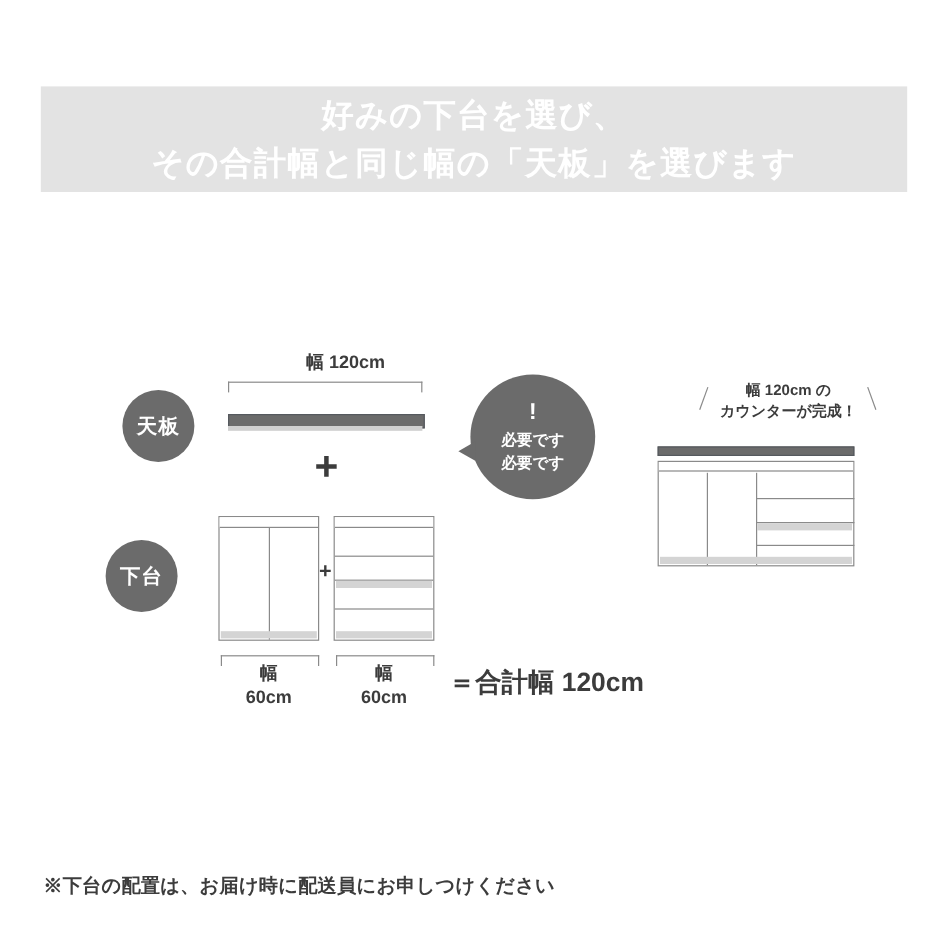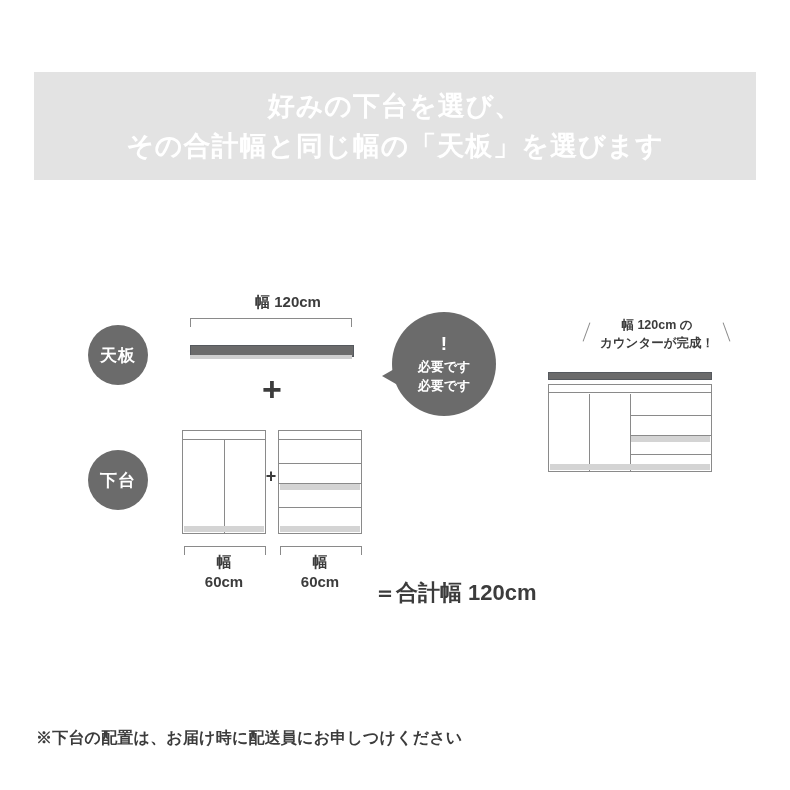--- a/index.html
+++ b/index.html
@@ -20,21 +20,21 @@
     height: 790px;
     background: #ffffff;
   }
 
   
   .banner {
     position: absolute;
     left: 34px;
     top: 72px;
     width: 722px;
-    height: 108px;
+    height: 88px;
     background: #e3e3e3;
     display: flex;
     flex-direction: column;
     align-items: center;
     justify-content: center;
   }
   .banner-line {
     color: #ffffff;
     font-size: 27px;
     font-weight: bold;
@@ -52,21 +52,21 @@
     border-radius: 50%;
     background: #6b6b6b;
     color: #ffffff;
     font-size: 17px;
     font-weight: bold;
     display: flex;
     align-items: center;
     justify-content: center;
     letter-spacing: 1px;
   }
-  #label-tenban { left: 88px; top: 325px; }
+  #label-tenban { left: 102px; top: 325px; }
   #label-shitadai { left: 88px; top: 450px; }
 
   
   .dim-bracket {
     position: absolute;
     border-left: 1px solid #8a8a8a;
     border-right: 1px solid #8a8a8a;
     border-top: 1px solid #8a8a8a;
   }
   .dim-text {
@@ -222,21 +222,20 @@
   #dim-right-text { left: 280px; top: 552px; width: 80px; }
 
   #total-text {
     position: absolute;
     left: 374px;
     top: 554px;
     font-size: 22px;
     font-weight: bold;
     color: #3c3c3c;
     white-space: nowrap;
-    margin-top: 24px;
   }
 
   
   #result-caption {
     position: absolute;
     left: 592px;
     top: 316px;
     width: 130px;
     font-size: 12.5px;
     line-height: 18px;

